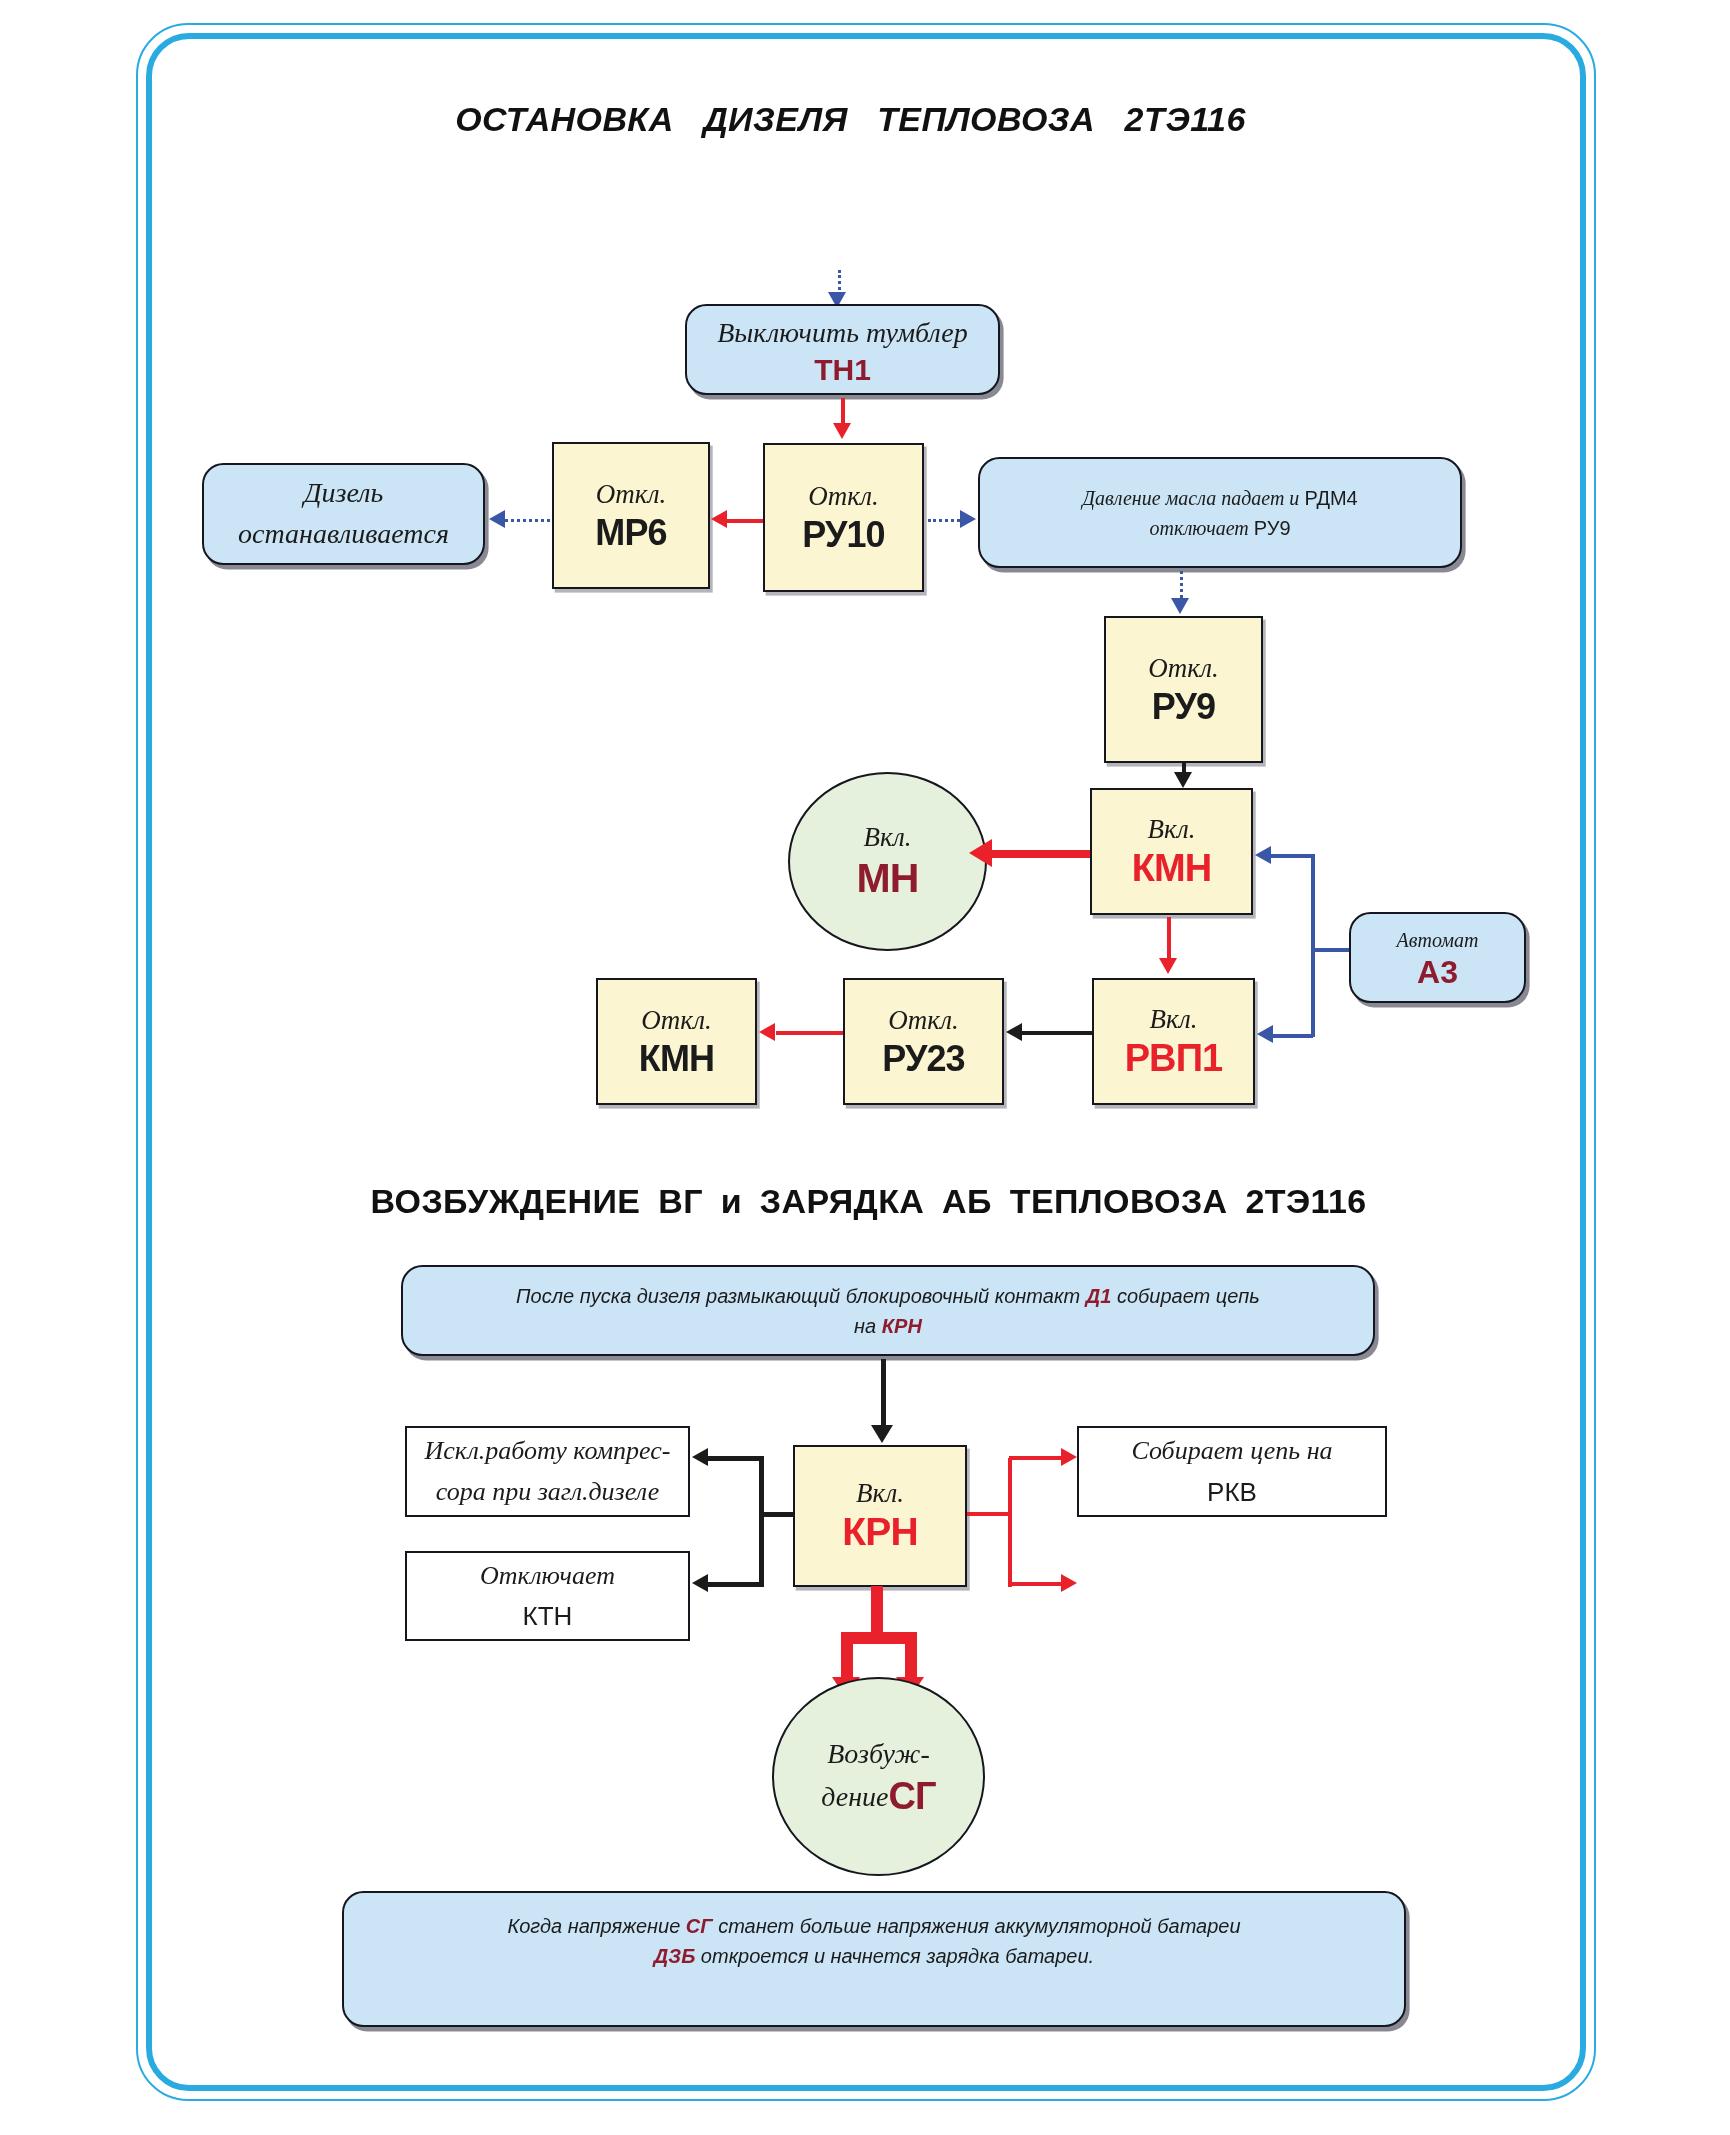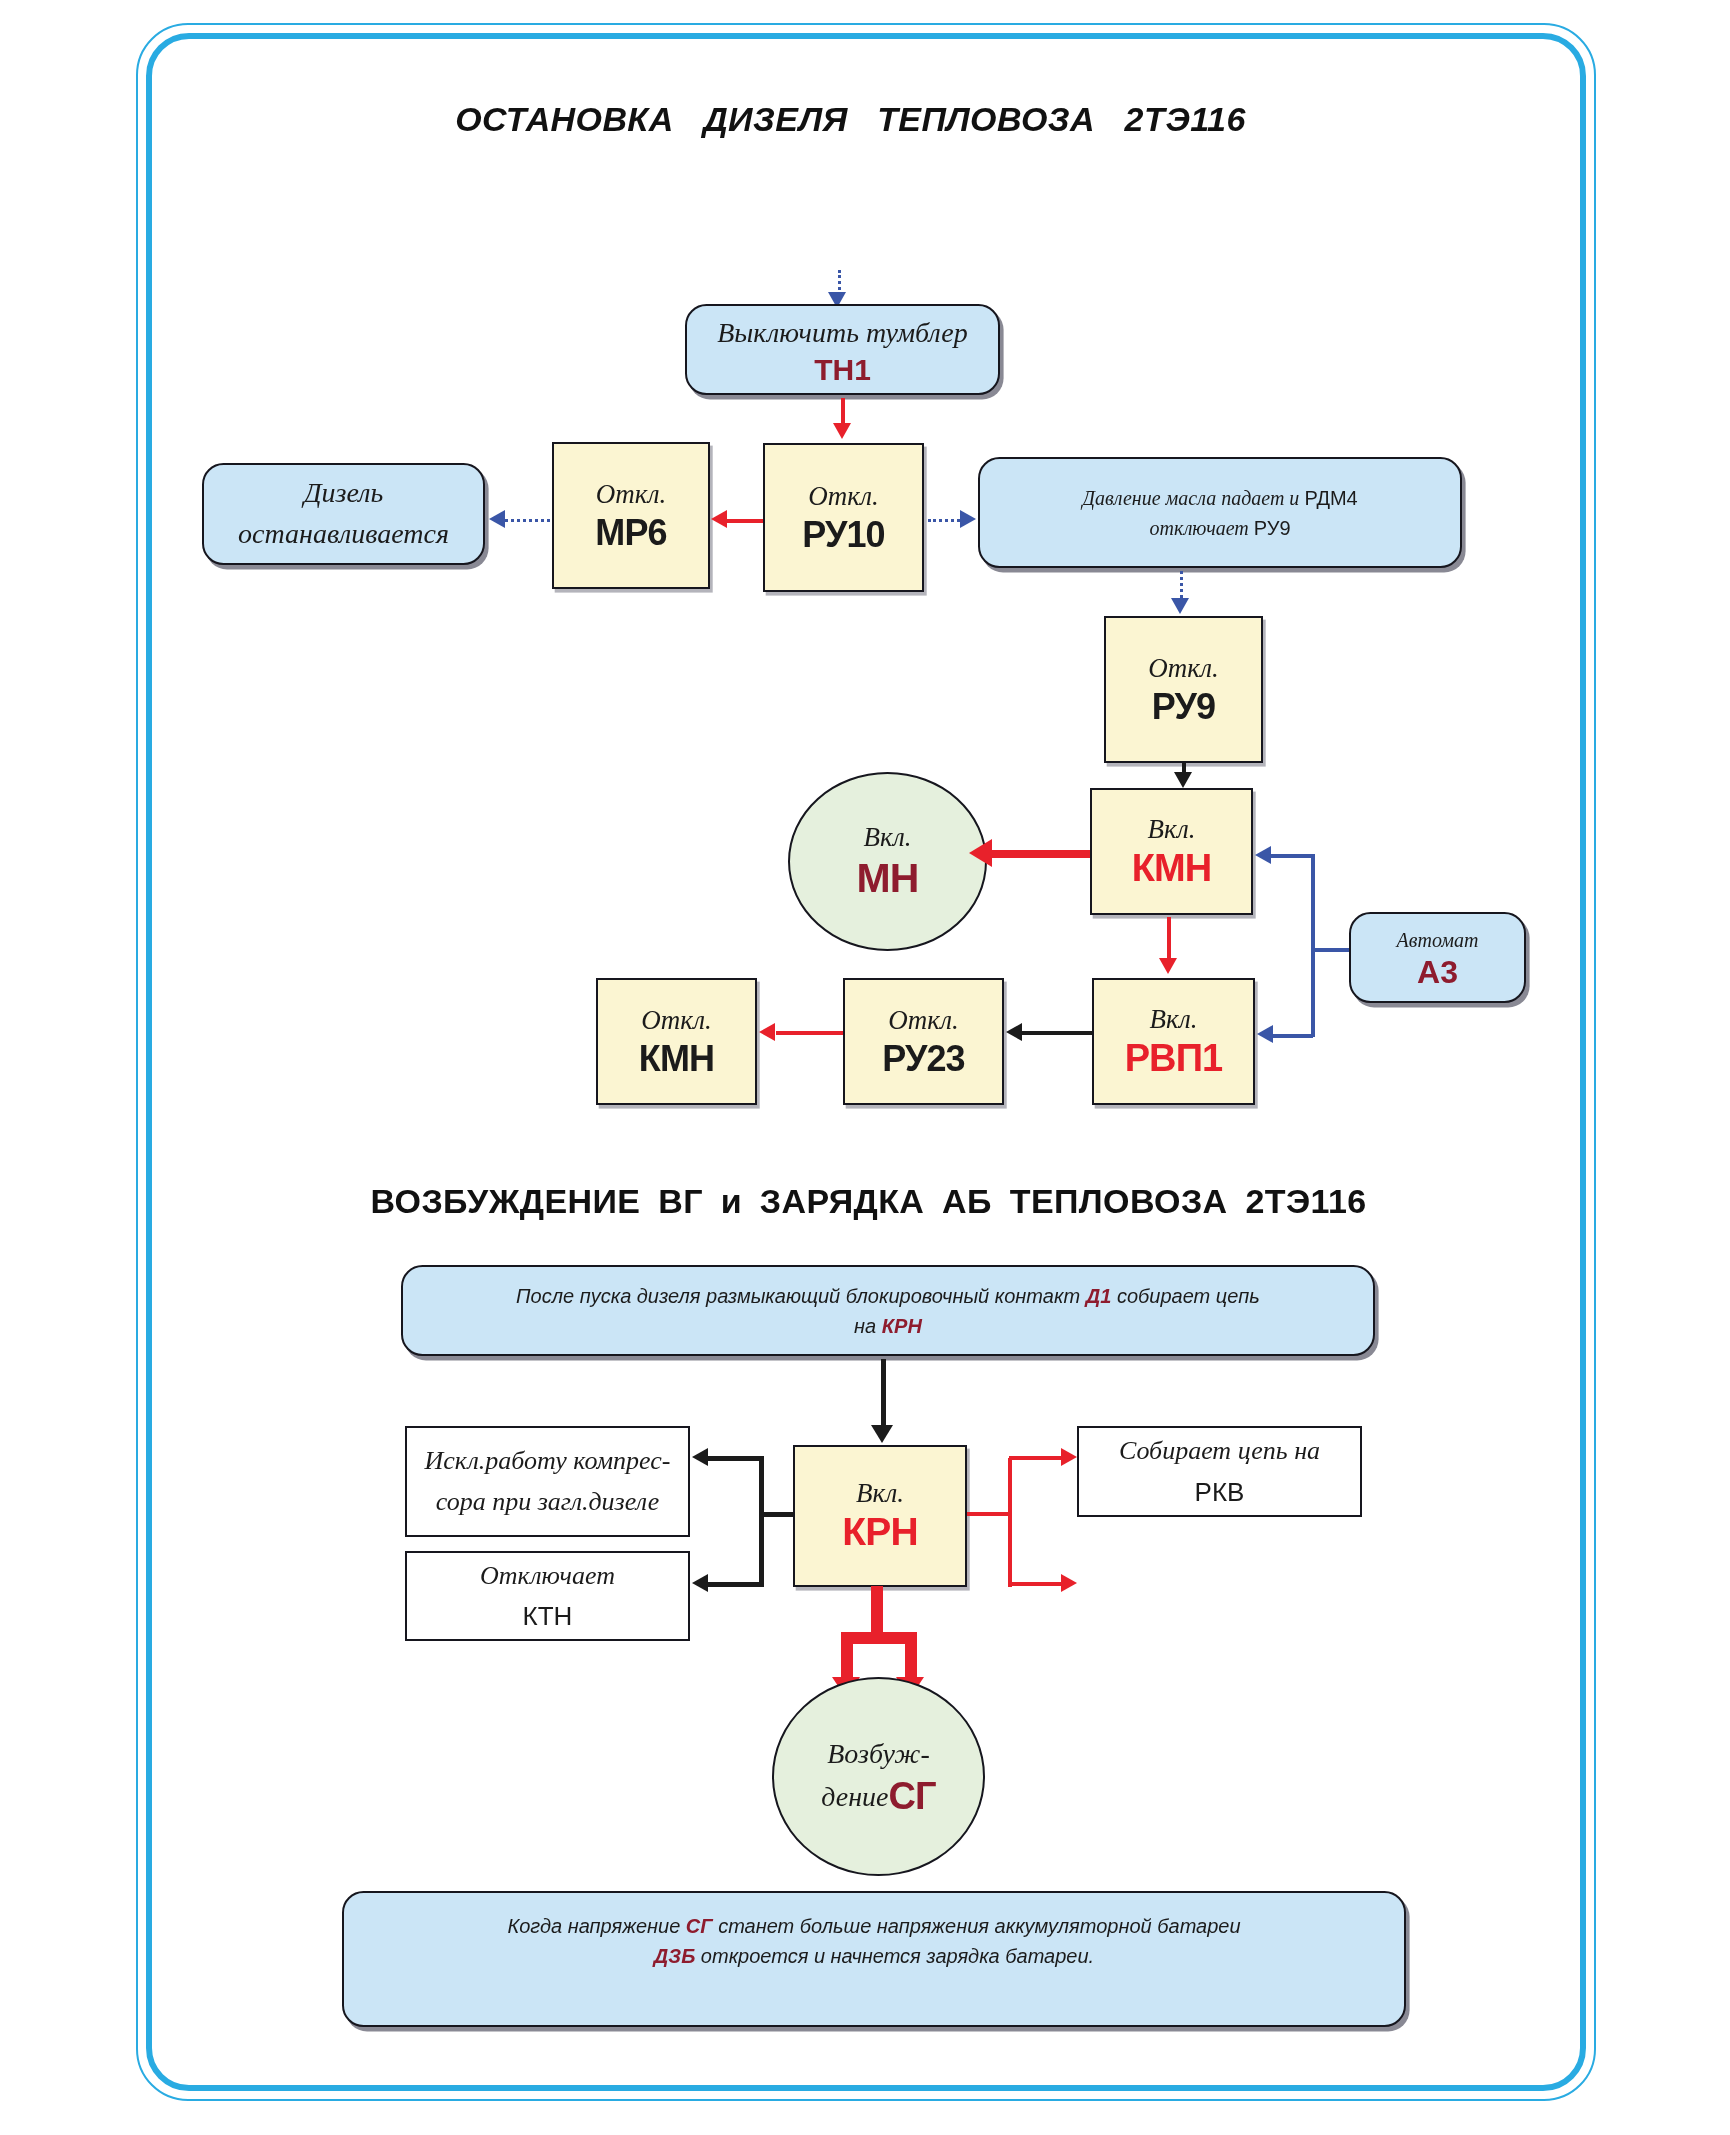--- a/index.html
+++ b/index.html
@@ -175,30 +175,30 @@
   </div>
 
   <div class="vl black-l" style="left:881px;top:1359px;height:68px;width:4.5px;"></div>
   <div class="tri" style="left:871px;top:1425px;border-width:18px 11.6px 0 11.6px;border-color:#1b1b1b transparent transparent transparent;"></div>
 
   <div class="node yellowbox" style="left:793px;top:1445px;width:174px;height:142px;">
     <div class="state">Вкл.</div>
     <div class="dev red" style="font-size:39px;">КРН</div>
   </div>
 
-  <div class="node whitebox t29" style="left:405px;top:1426px;width:285px;height:111px;">
+  <div class="node whitebox t29" style="left:405px;top:1426px;width:285px;height:91px;">
     <div class="it">Искл.работу  компрес-</div>
     <div class="it">сора при загл.дизеле</div>
   </div>
   <div class="node whitebox t29" style="left:405px;top:1551px;width:285px;height:90px;">
     <div class="it">Отключает</div>
     <div class="sans">КТН</div>
   </div>
 
-  <div class="node whitebox t29" style="left:1077px;top:1426px;width:285px;height:91px;">
+  <div class="node whitebox t29" style="left:1077px;top:1426px;width:310px;height:91px;">
     <div class="it">Собирает цепь на</div>
     <div class="sans">РКВ</div>
   </div>
 
   <div class="hl black-l" style="left:759px;top:1512px;width:34px;height:4.5px;"></div>
   <div class="vl black-l" style="left:759px;top:1456px;height:131px;width:4.5px;"></div>
   <div class="hl black-l" style="left:708px;top:1456px;width:51px;height:4.5px;"></div>
   <div class="tri tl black" style="left:692px;top:1448px;"></div>
   <div class="hl black-l" style="left:708px;top:1582px;width:51px;height:4.5px;"></div>
   <div class="tri tl black" style="left:692px;top:1574px;"></div>

